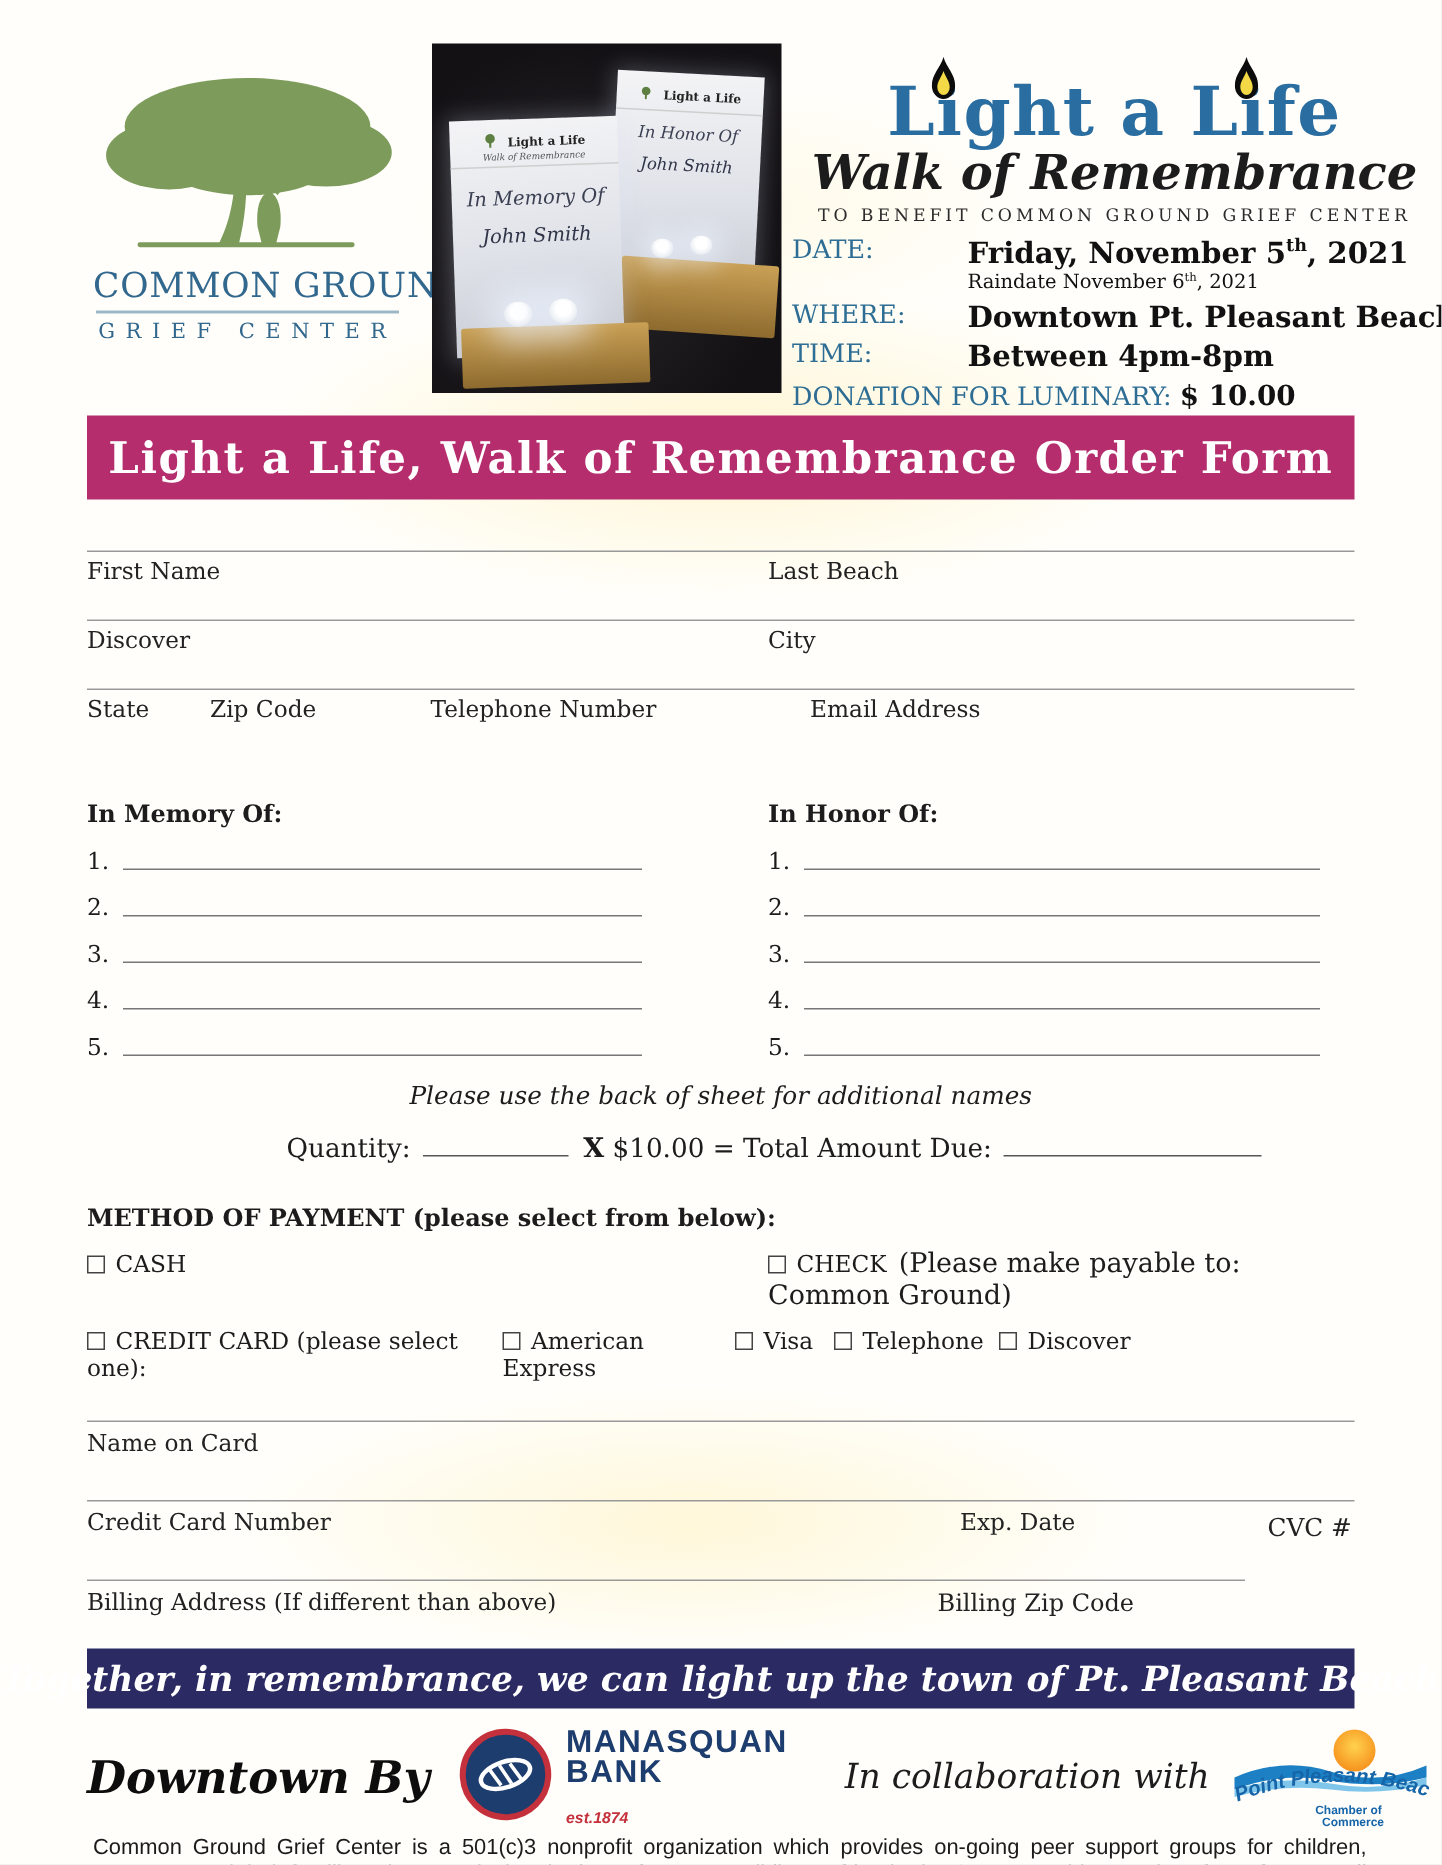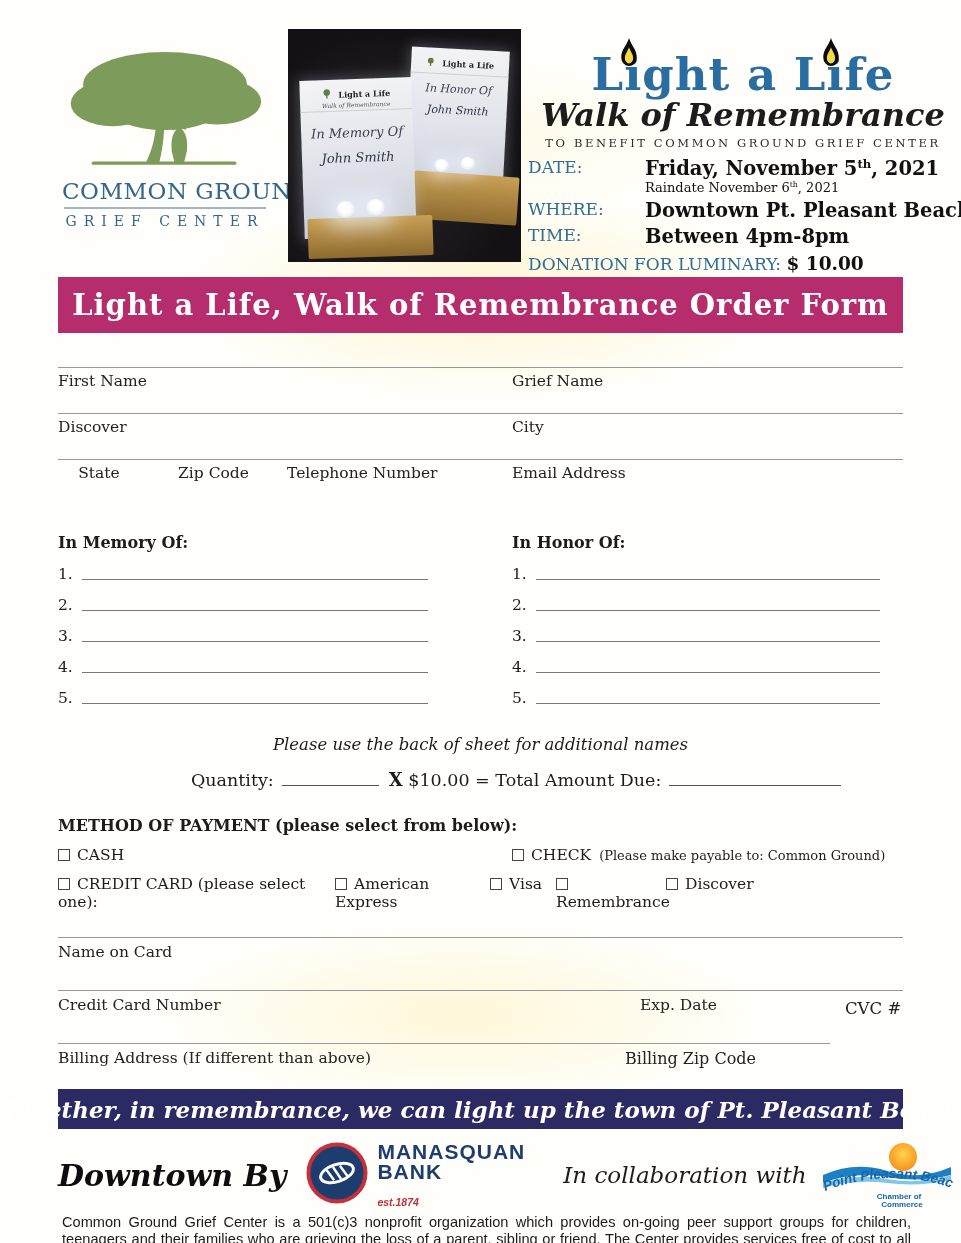--- a/index.html
+++ b/index.html
@@ -62,48 +62,48 @@
     display:flex; align-items:center; justify-content:center; }
   .pink-banner span { color:#fff; font-weight:bold; font-size:29px; letter-spacing:1px; white-space:nowrap; }
   .navy-banner { margin:0 58px; height:40px; background:#2b2a63;
     display:flex; align-items:center; justify-content:center; }
   .navy-banner span { color:#fff; font-weight:bold; font-style:italic; font-size:23px; white-space:nowrap; }
 
   
   .content { margin:0 58px; width:845px; }
   .sp34 { height:34px; }
   .frow { border-top:1.5px solid #999; display:flex; padding-top:4px; height:46px; font-size:15.5px; color:#222; }
-  .frow.h60 { height:60px; }
-  .fl { width:454px; flex:none; display:flex;text-align:center; }
+  .frow.h60 { height:60px;gap:28px; }
+  .fl { width:454px; flex:none; display:flex; }
   .fr { flex:1; }
   .w82 { width:82px; flex:none; } .w147 { width:147px; flex:none; }
 
   .mem-wrap { margin-top:14px; }
   .mem-headers { display:flex; font-weight:bold; font-size:16px; }
   .mem-headers .fl { width:454px; }
   .mem-row { display:flex; margin-top:13px; height:18px; }
   .mem-col { display:flex; width:370px; flex:none; }
   .mem-gap { width:84px; flex:none; }
   .mem-col.right { width:368px; }
   .mem-num { width:24px; flex:none; font-size:15.5px; }
   .mem-line { flex:1; border-bottom:1.6px solid #777; height:15px; }
 
-  .note { text-align:center; font-style:italic; font-size:16.5px; margin-top:28px; }
+  .note { text-align:center; font-style:italic; font-size:16.5px; margin-top:14px; }
   .qty { margin-top:15px; padding-left:133px; font-size:17.5px; height:26px; white-space:nowrap; }
   .wline { display:inline-block; border-bottom:1.6px solid #555; height:14px; vertical-align:baseline; }
   .qty .q1 { width:97px; margin:0 10px 0 8px; }
   .qty .q2 { width:172px; margin-left:8px; }
   .qty b.x { font-size:18px; }
 
   .pay-hdr { margin-top:21px; font-weight:bold; font-size:16px; }
   .pay-row { display:flex; margin-top:11px; font-size:15.5px; align-items:baseline; }
   .cb { display:inline-block; width:12px; height:12px; border:1.2px solid #444; margin-right:7px;
     vertical-align:-1px; background:#fffefa; flex:none; }
   .pay-cash { width:454px; flex:none; }
-  .check-note { font-size:13px; margin-left:8px; }
+  .check-note { font-size:18px; margin-left:8px; }
   .pr2-cc { width:277px; flex:none; } .pr2-amex { width:155px; flex:none; }
   .pr2-visa { width:66px; flex:none; } .pr2-mc { width:110px; flex:none; }
 
   .crow { border-top:1.5px solid #999; padding-top:5px; font-size:15.5px; color:#222; }
   .crow-a { margin-top:26px; height:53px; }
   .crow-b { height:53px; display:flex; }
   .crow-b .c1 { width:582px; flex:none; } .crow-b .c2 { width:205px; flex:none; }
   .crow-b .c3 { font-size:16.5px; padding-top:3px; }
   .crow-c { height:46px; width:772px; display:flex; }
   .crow-c .c1 { width:567px; flex:none; }
@@ -228,21 +228,21 @@
 
   <div class="pink-banner">
     <span>Light a Life, Walk of Remembrance Order Form</span>
   </div>
 
   <div class="content">
     <div class="sp34"></div>
 
     <div class="frow">
       <span class="fl">First Name</span>
-      <span class="fr">Grief Name</span>
+      <span class="fr">Last Beach</span>
     </div>
     <div class="frow">
       <span class="fl">Discover</span>
       <span class="fr">City</span>
     </div>
     <div class="frow h60">
       <span class="fl">
         <span class="w82">State</span>
         <span class="w147">Zip Code</span>
         <span>Telephone Number</span>
@@ -324,21 +324,21 @@
 
     <div class="pay-row">
       <span class="pay-cash"><span class="cb"></span><span>CASH</span></span>
       <span><span class="cb"></span><span>CHECK</span><span class="check-note">(Please make payable to: Common Ground)</span></span>
     </div>
 
     <div class="pay-row">
       <span class="pr2-cc"><span class="cb"></span><span>CREDIT CARD (please select one):</span></span>
       <span class="pr2-amex"><span class="cb"></span><span>American Express</span></span>
       <span class="pr2-visa"><span class="cb"></span><span>Visa</span></span>
-      <span class="pr2-mc"><span class="cb"></span><span>Remembrance</span></span>
+      <span class="pr2-mc"><span class="cb"></span><span>Telephone</span></span>
       <span><span class="cb"></span><span>Discover</span></span>
     </div>
 
     <div class="crow crow-a">
       <span>Name on Card</span>
     </div>
     <div class="crow crow-b">
       <span class="c1">Credit Card Number</span>
       <span class="c2">Exp. Date</span>
       <span class="c3">CVC #</span>

